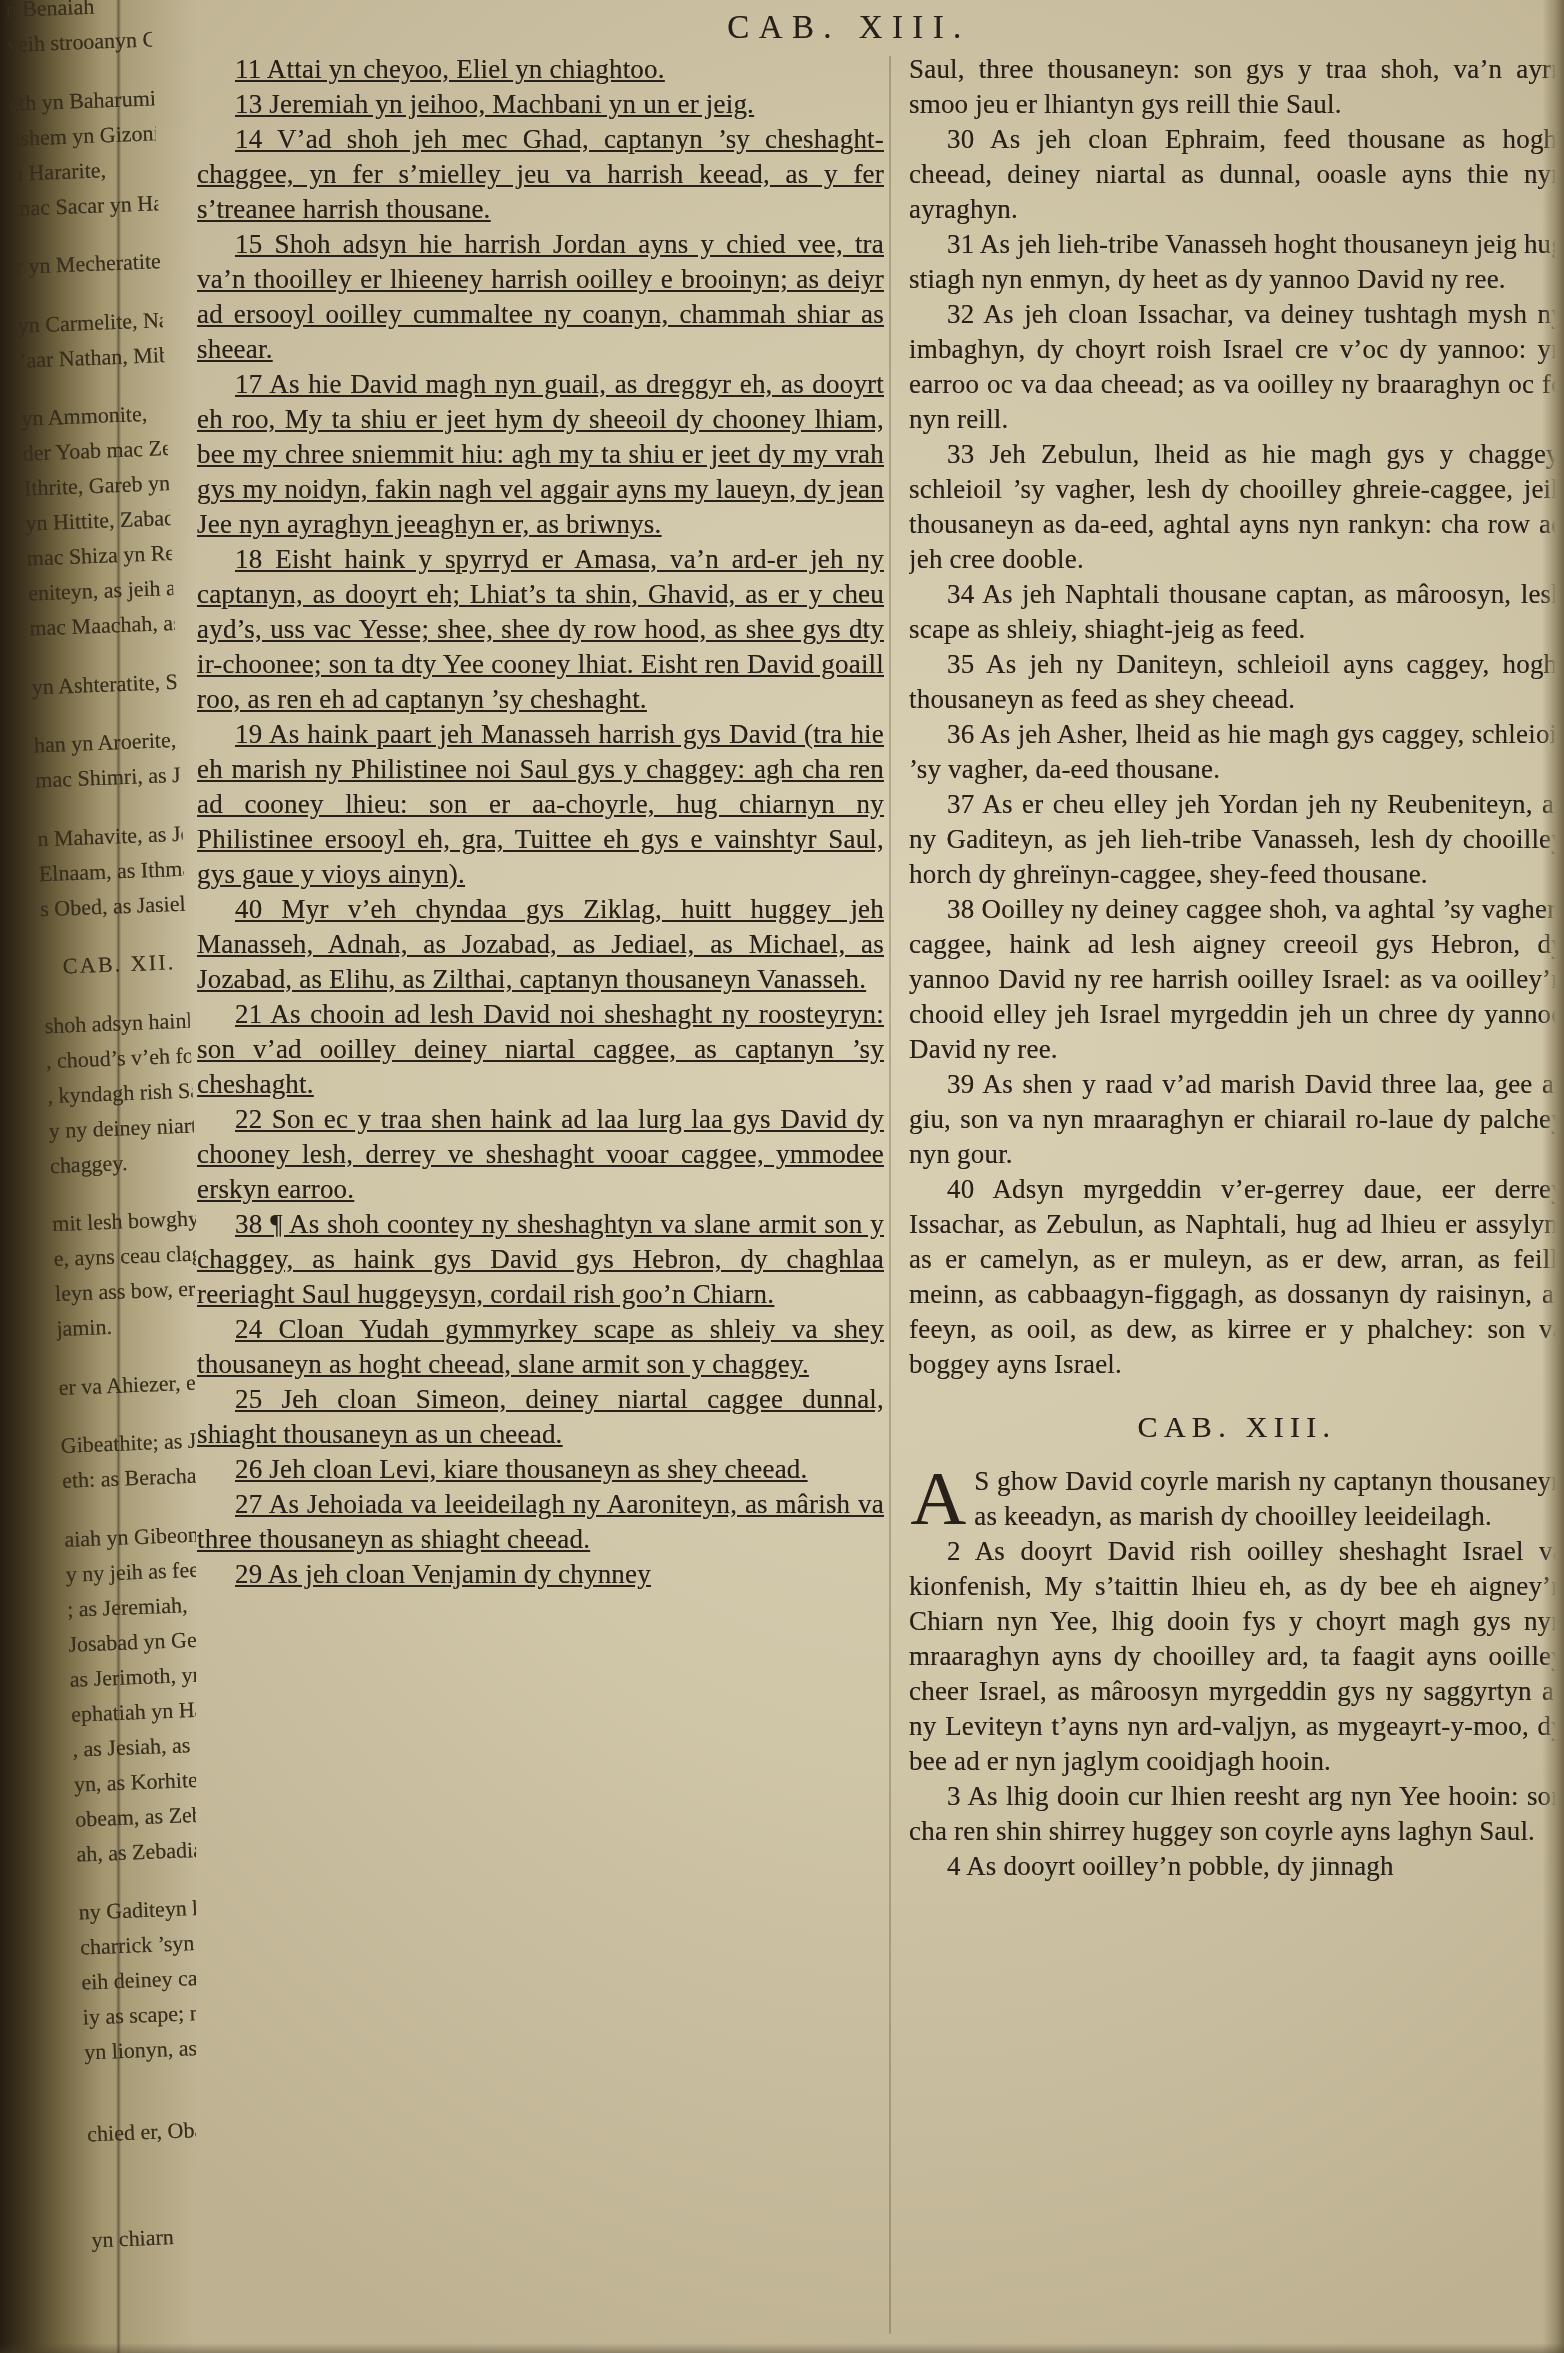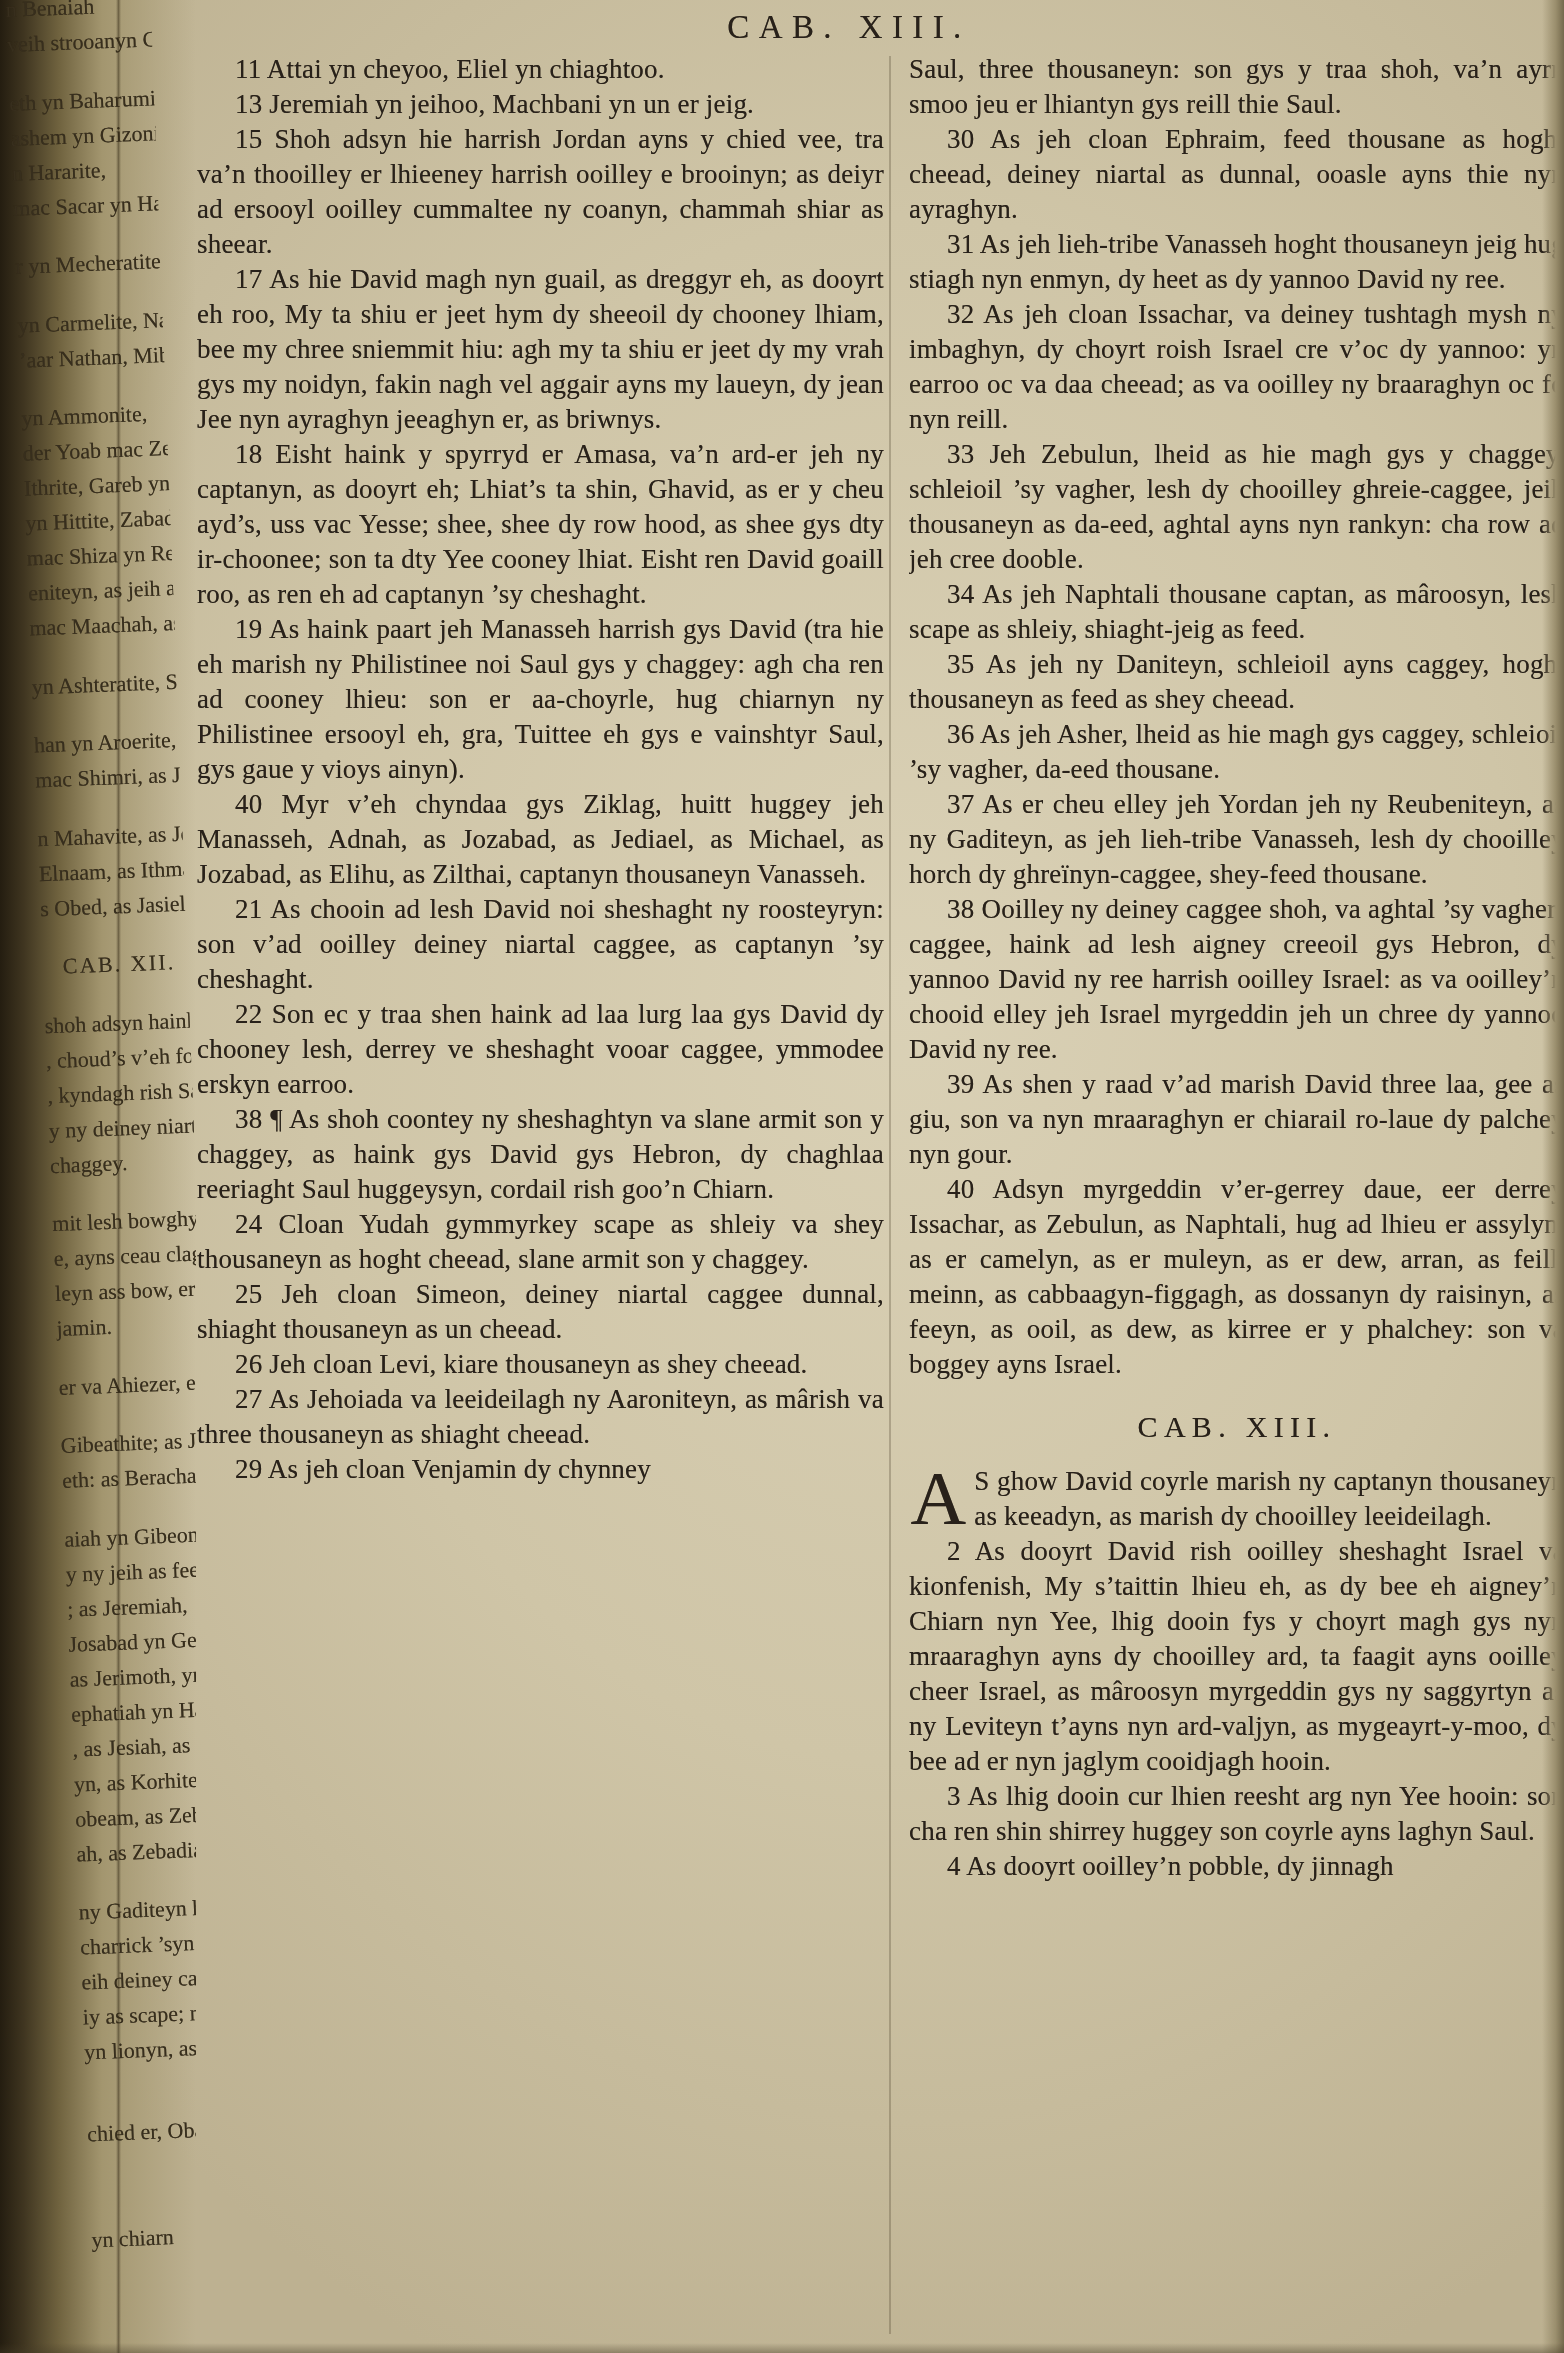--- a/index.html
+++ b/index.html
@@ -71,21 +71,21 @@
     position: absolute; left: 756px; top: 56px; bottom: 20.3px; width: 1.6px;
     background: rgba(72, 60, 38, 0.28);
   }
   .col {
     position: absolute; top: 52px; bottom: 9.4px;
     overflow: hidden;
     text-align: justify;
     font-size: 27px; line-height: 35px;
     letter-spacing: 0.2px;
   }
-  .col-left  { left: 64px;  width: 687px; }
+  .col-left  { left: 64px;  width: 687px; text-decoration: underline; }
   .col-right { left: 776px; width: 656px; }
   .verse { margin: 0; text-indent: 38px; }
   .verse.continuation, .verse.opening { text-indent: 0; }
   .chapter-heading {
     margin: 27px 0 20.3px;
     text-align: center;
     font-size: 30px; font-weight: normal;
     letter-spacing: 6.3px;
   }
   .dropcap {
@@ -177,20 +177,21 @@
 
   <div class="page">
 
     <div class="page-header">CAB. XIII.</div>
 
     <div class="divider"></div>
 
     <div class="col col-left">
         <p class="verse">11 Attai yn cheyoo, Eliel yn chiaghtoo.</p>
         <p class="verse">13 Jeremiah yn jeihoo, Machbani yn un er jeig.</p>
+        <p class="verse">14 V’ad shoh jeh mec Ghad, captanyn ’sy cheshaght-chaggee, yn fer s’mielley jeu va harrish keead, as y fer s’treanee harrish thousane.</p>
         <p class="verse">15 Shoh adsyn hie harrish Jordan ayns y chied vee, tra va’n thooilley er lhieeney harrish ooilley e brooinyn; as deiyr ad ersooyl ooilley cummaltee ny coanyn, chammah shiar as sheear.</p>
         <p class="verse">17 As hie David magh nyn guail, as dreggyr eh, as dooyrt eh roo, My ta shiu er jeet hym dy sheeoil dy chooney lhiam, bee my chree sniemmit hiu: agh my ta shiu er jeet dy my vrah gys my noidyn, fakin nagh vel aggair ayns my laueyn, dy jean Jee nyn ayraghyn jeeaghyn er, as briwnys.</p>
         <p class="verse">18 Eisht haink y spyrryd er Amasa, va’n ard-er jeh ny captanyn, as dooyrt eh; Lhiat’s ta shin, Ghavid, as er y cheu ayd’s, uss vac Yesse; shee, shee dy row hood, as shee gys dty ir-choonee; son ta dty Yee cooney lhiat. Eisht ren David goaill roo, as ren eh ad captanyn ’sy cheshaght.</p>
         <p class="verse">19 As haink paart jeh Manasseh harrish gys David (tra hie eh marish ny Philistinee noi Saul gys y chaggey: agh cha ren ad cooney lhieu: son er aa-choyrle, hug chiarnyn ny Philistinee ersooyl eh, gra, Tuittee eh gys e vainshtyr Saul, gys gaue y vioys ainyn).</p>
         <p class="verse">40 Myr v’eh chyndaa gys Ziklag, huitt huggey jeh Manasseh, Adnah, as Jozabad, as Jediael, as Michael, as Jozabad, as Elihu, as Zilthai, captanyn thousaneyn Vanasseh.</p>
         <p class="verse">21 As chooin ad lesh David noi sheshaght ny roosteyryn: son v’ad ooilley deiney niartal caggee, as captanyn ’sy cheshaght.</p>
         <p class="verse">22 Son ec y traa shen haink ad laa lurg laa gys David dy chooney lesh, derrey ve sheshaght vooar caggee, ymmodee erskyn earroo.</p>
         <p class="verse">38 ¶ As shoh coontey ny sheshaghtyn va slane armit son y chaggey, as haink gys David gys Hebron, dy chaghlaa reeriaght Saul huggeysyn, cordail rish goo’n Chiarn.</p>
         <p class="verse">24 Cloan Yudah gymmyrkey scape as shleiy va shey thousaneyn as hoght cheead, slane armit son y chaggey.</p>
         <p class="verse">25 Jeh cloan Simeon, deiney niartal caggee dunnal, shiaght thousaneyn as un cheead.</p>

